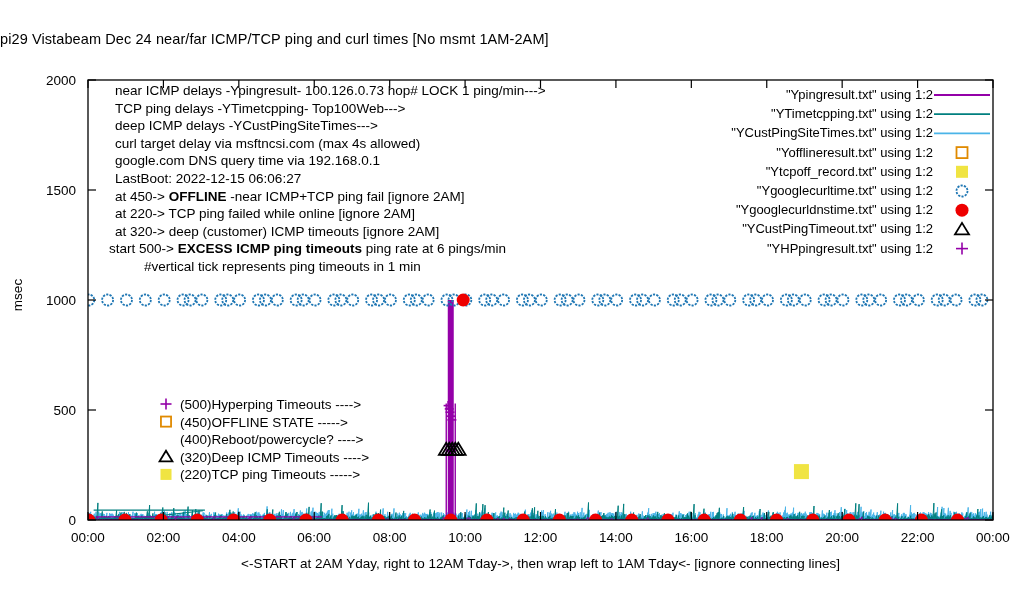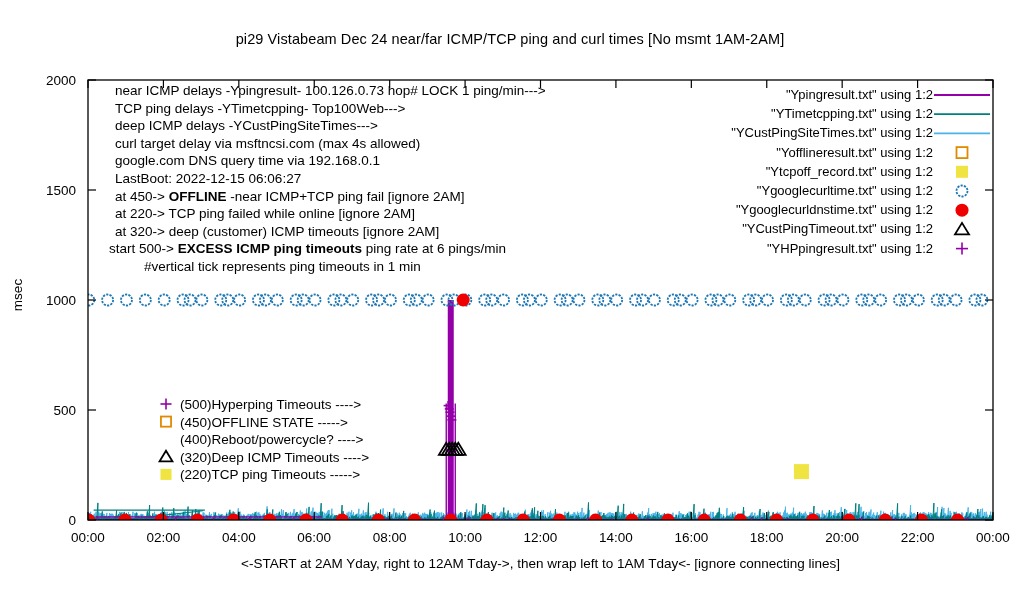--- a/index.html
+++ b/index.html
@@ -1,18 +1,18 @@
 <!DOCTYPE html>
 <html><head>
 <meta charset="utf-8">
 <style>
   html,body{margin:0;padding:0;background:#ffffff;}
   body{width:1020px;height:600px;position:relative;overflow:hidden;
        font-family:"Liberation Sans",sans-serif;color:#000;}
-  .plot-title{position:absolute;left:0;top:31px;width:1020px;text-align:center;
+  .plot-title{position:absolute;left:0;top:31px;width:1020px;text-align:left;
        font-size:14.5px;letter-spacing:.1px;}
   #chart-svg{position:absolute;left:0;top:0;}
   .note{font-size:13.5px;font-family:"Liberation Sans",sans-serif;}
   .legend-text{font-size:13px;font-family:"Liberation Sans",sans-serif;}
   .axis-text{font-size:13.5px;font-family:"Liberation Sans",sans-serif;}
   .keytext{font-size:13.5px;font-family:"Liberation Sans",sans-serif;}
   .caption{font-size:13.5px;font-family:"Liberation Sans",sans-serif;}
 </style>
 </head>
 <body>

